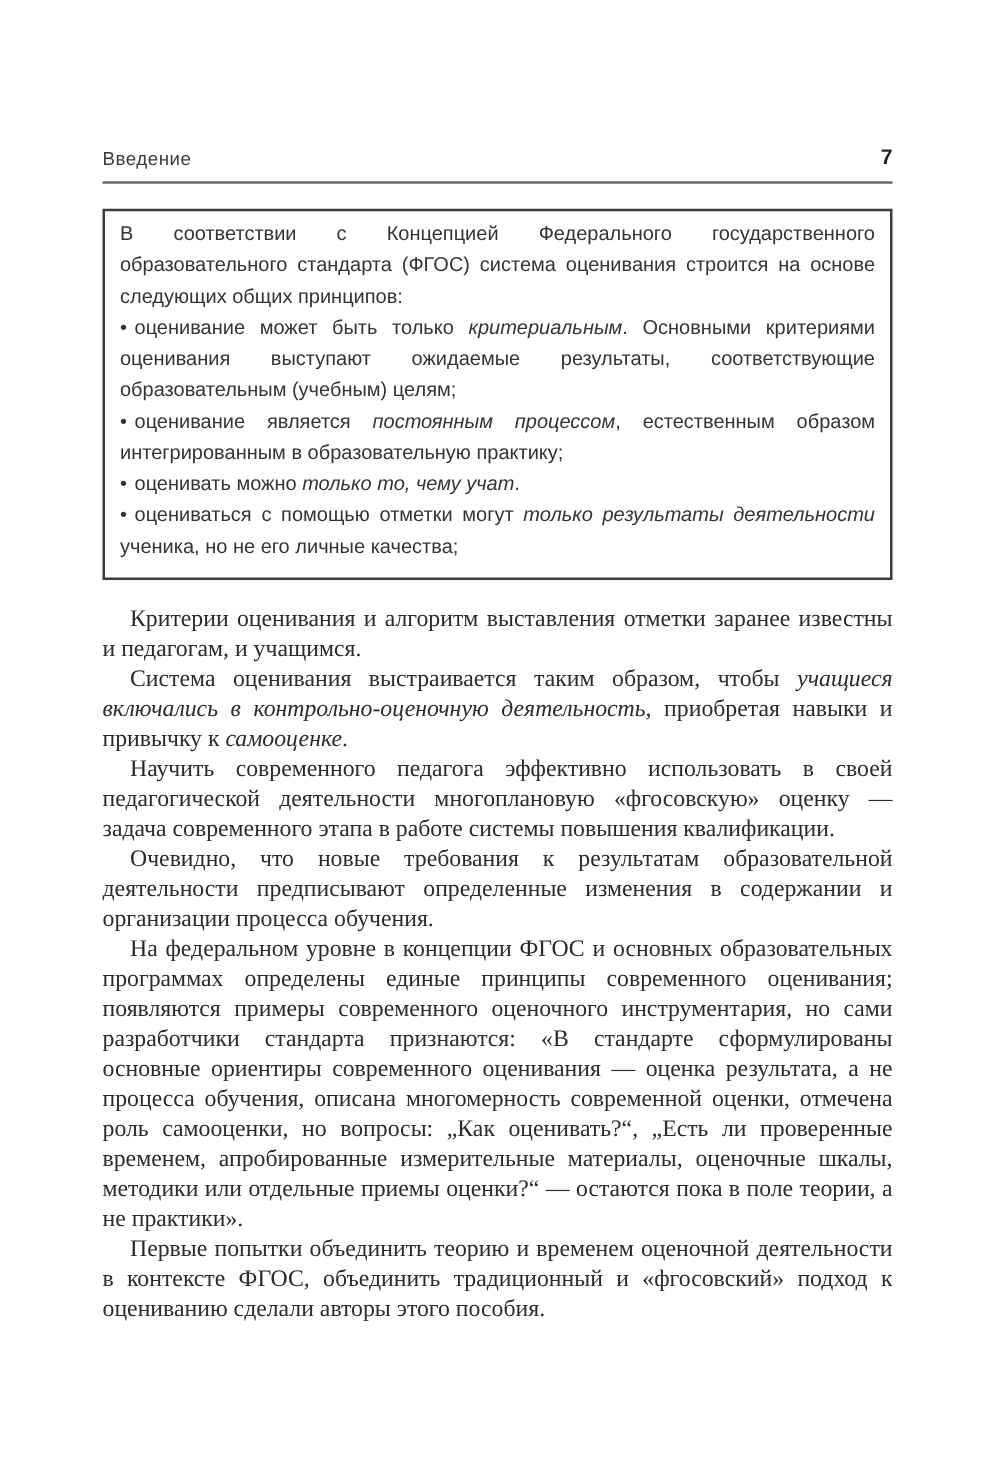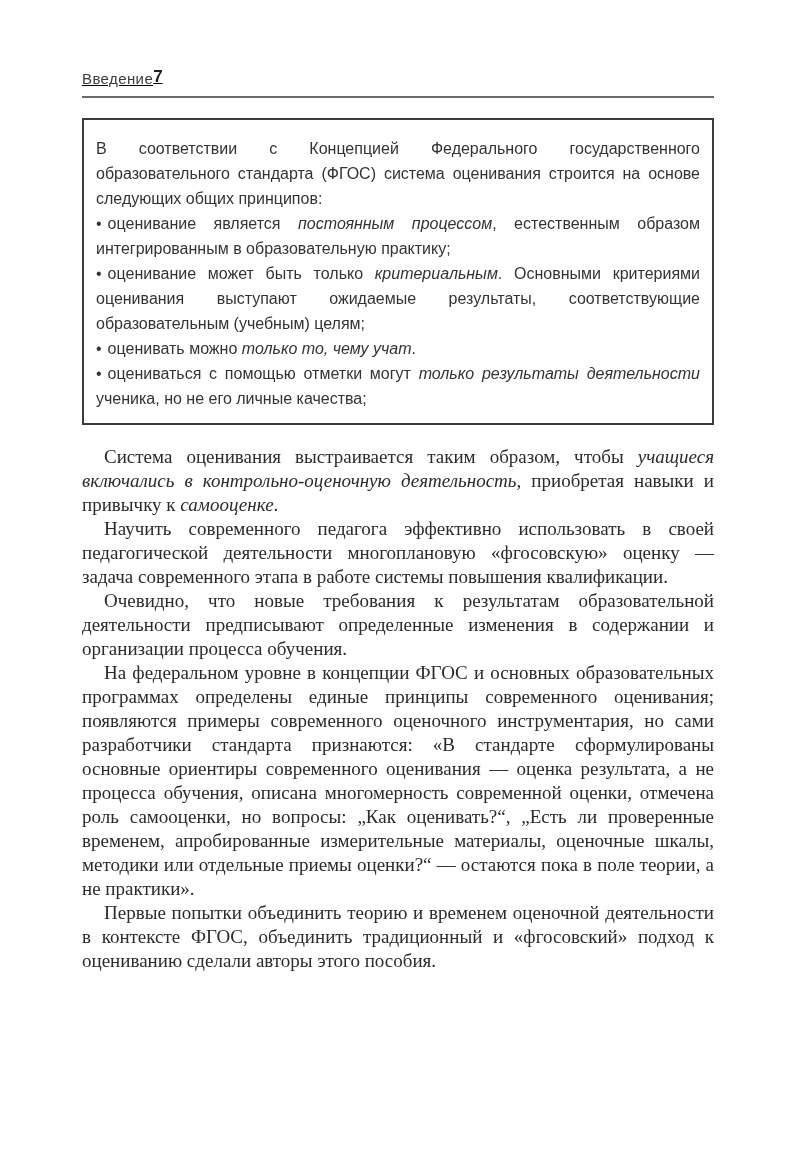--- a/index.html
+++ b/index.html
@@ -11,45 +11,44 @@
     overflow: hidden;
   }
   .content {
     position: absolute;
     left: 82px;
     top: 0;
     width: 632px;
   }
   
   .runhead {
-    margin-top: 67px;
+    margin-top: 116px;
     display: flex;
-    justify-content: flex-start;
+    justify-content: space-between;
     align-items: flex-end;
     padding-bottom: 9px;
     border-bottom: 2px solid #6a6a6a;
-    text-decoration: underline;
   }
   .runhead .title {
     font-family: "Liberation Sans", sans-serif;
     font-size: 15px;
     color: #3c3c3c;
     letter-spacing: 0.4px;
   }
   .runhead .pagenum {
     font-family: "Liberation Sans", sans-serif;
     font-size: 17px;
     font-weight: bold;
     color: #1f1f1f;
   }
   
   .principles-box {
     margin-top: 20px;
     border: 2px solid #3c3c3c;
-    padding: 16px 12px 12px 12px;
+    padding: 6px 12px 12px 12px;
     font-family: "Liberation Sans", sans-serif;
     font-size: 16px;
     line-height: 25px;
     color: #333333;
     text-align: justify;
   }
   .principles-box p { margin: 0; }
   .bullet-marker {
     display: inline-block;
     margin-right: 6px;
@@ -75,27 +74,28 @@
 <div class="page">
   <div class="content">
 
     <div class="runhead">
       <span class="title">Введение</span>
       <span class="pagenum">7</span>
     </div>
 
     <div class="principles-box">
       <p>В соответствии с Концепцией Федерального государственного образовательного стандарта (ФГОС) система оценивания строится на основе следующих общих принципов:</p>
+      <p><span class="bullet-marker">•</span><span>оценивание может быть только <i>критериальным</i>. Основными критериями оценивания выступают ожидаемые результаты, соответствующие образовательным (учебным) целям;</span></p>
       <p><span class="bullet-marker">•</span><span>оценивание является <i>постоянным процессом</i>, естественным образом интегрированным в образовательную практику;</span></p>
-      <p><span class="bullet-marker">•</span><span>оценивание может быть только <i>критериальным</i>. Основными критериями оценивания выступают ожидаемые результаты, соответствующие образовательным (учебным) целям;</span></p>
       <p><span class="bullet-marker">•</span><span>оценивать можно <i>только то, чему учат</i>.</span></p>
       <p><span class="bullet-marker">•</span><span>оцениваться с помощью отметки могут <i>только результаты деятельности</i> ученика, но не его личные качества;</span></p>
     </div>
 
     <div class="bodytext">
+      <p>Критерии оценивания и алгоритм выставления отметки заранее известны и педагогам, и учащимся.</p>
       <p>Система оценивания выстраивается таким образом, чтобы <i>учащиеся включались в контрольно-оценочную деятельность</i>, приобретая навыки и привычку к <i>самооценке</i>.</p>
       <p>Научить современного педагога эффективно использовать в своей педагогической деятельности многоплановую «фгосовскую» оценку — задача современного этапа в работе системы повышения квалификации.</p>
       <p>Очевидно, что новые требования к результатам образовательной деятельности предписывают определенные изменения в содержании и организации процесса обучения.</p>
       <p>На федеральном уровне в концепции ФГОС и основных образовательных программах определены единые принципы современного оценивания; появляются примеры современного оценочного инструментария, но сами разработчики стандарта признаются: «В стандарте сформулированы основные ориентиры современного оценивания — оценка результата, а не процесса обучения, описана многомерность современной оценки, отмечена роль самооценки, но вопросы: „Как оценивать?“, „Есть ли проверенные временем, апробированные измерительные материалы, оценочные шкалы, методики или отдельные приемы оценки?“ — остаются пока в поле теории, а не практики».</p>
       <p>Первые попытки объединить теорию и временем оценочной деятельности в контексте ФГОС, объединить традиционный и «фгосовский» подход к оцениванию сделали авторы этого пособия.</p>
     </div>
 
   </div>
 </div>
 

